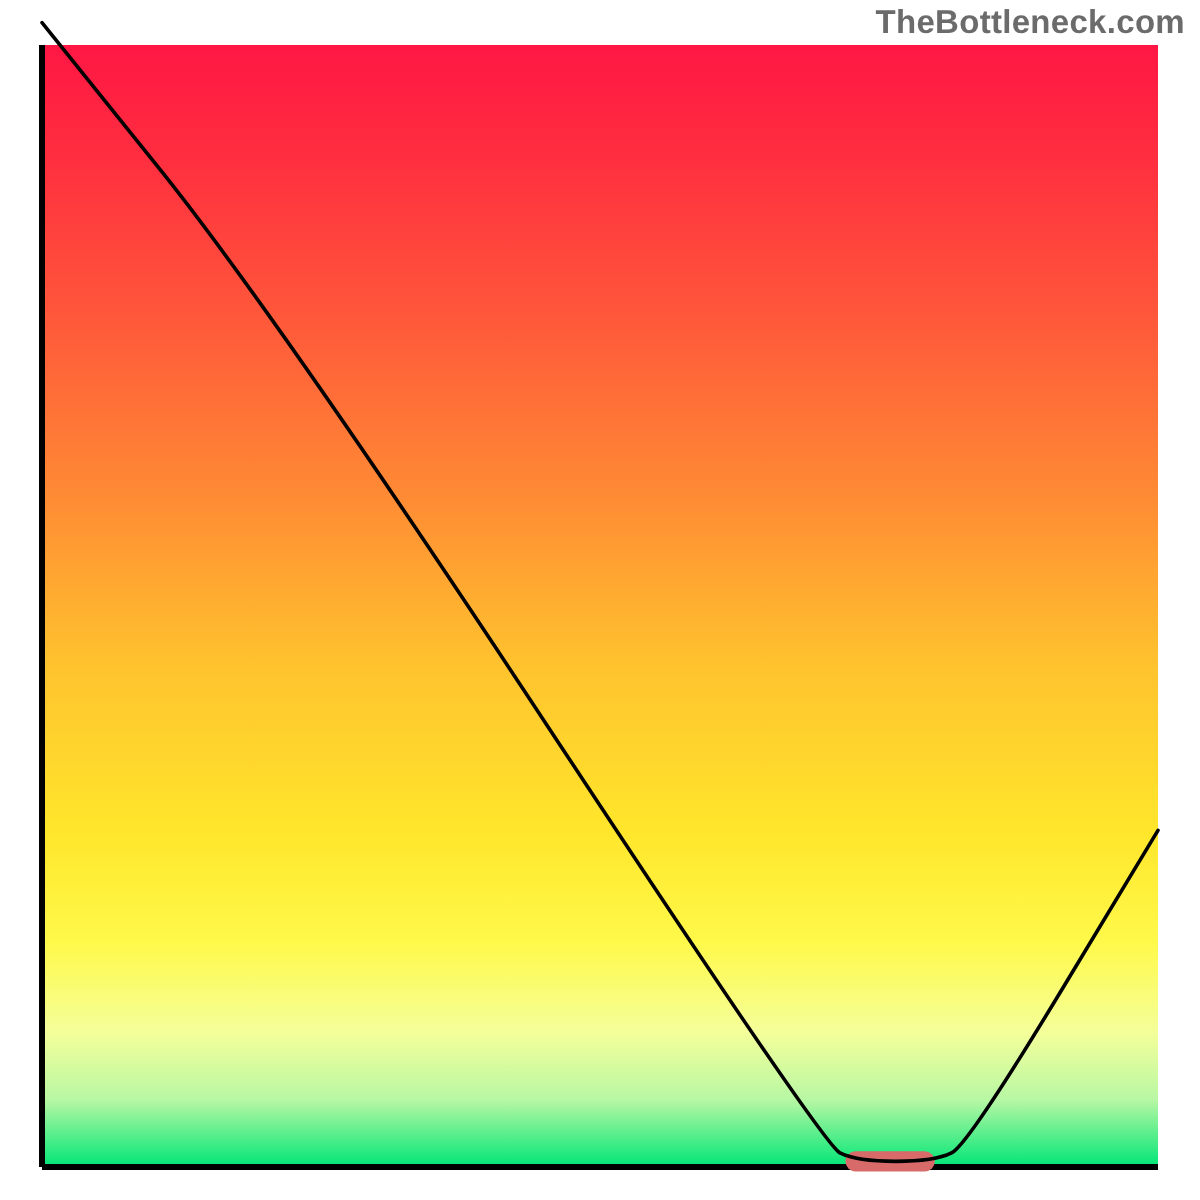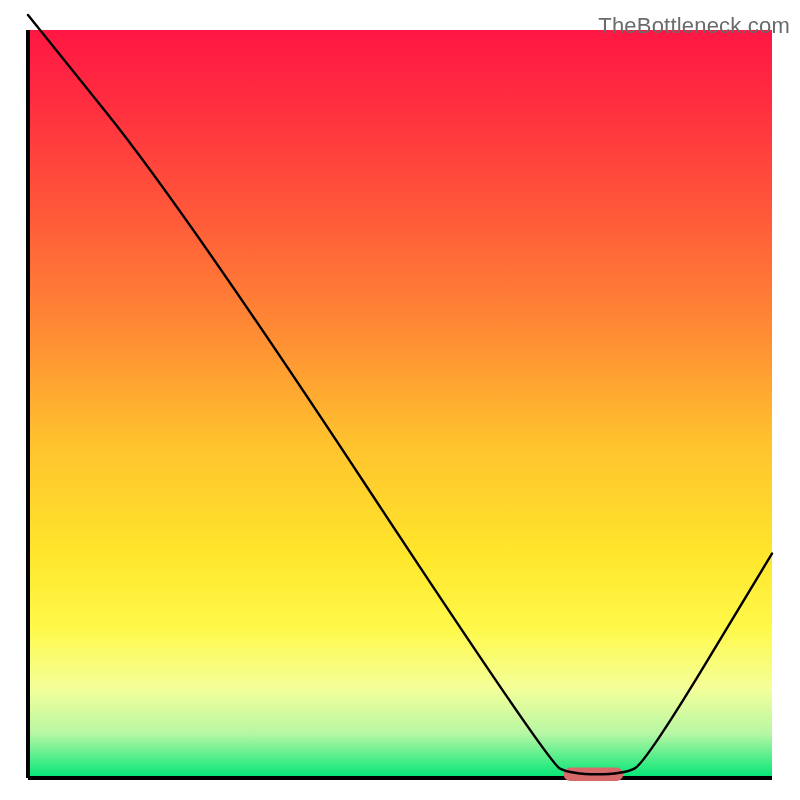--- a/index.html
+++ b/index.html
@@ -10,24 +10,24 @@
     background: #ffffff;
     font-family: Arial, Helvetica, sans-serif;
   }
   .container {
     position: relative;
     width: 800px;
     height: 800px;
   }
   .watermark {
     position: absolute;
-    top: 13px;
+    top: 2px;
     right: 10px;
     font-size: 22px;
-    font-weight: 400;
+    font-weight: 700;
     color: #6b6b6b;
     letter-spacing: 0.2px;
   }
   svg {
     display: block;
   }
 </style>
 </head>
 <body>
 

